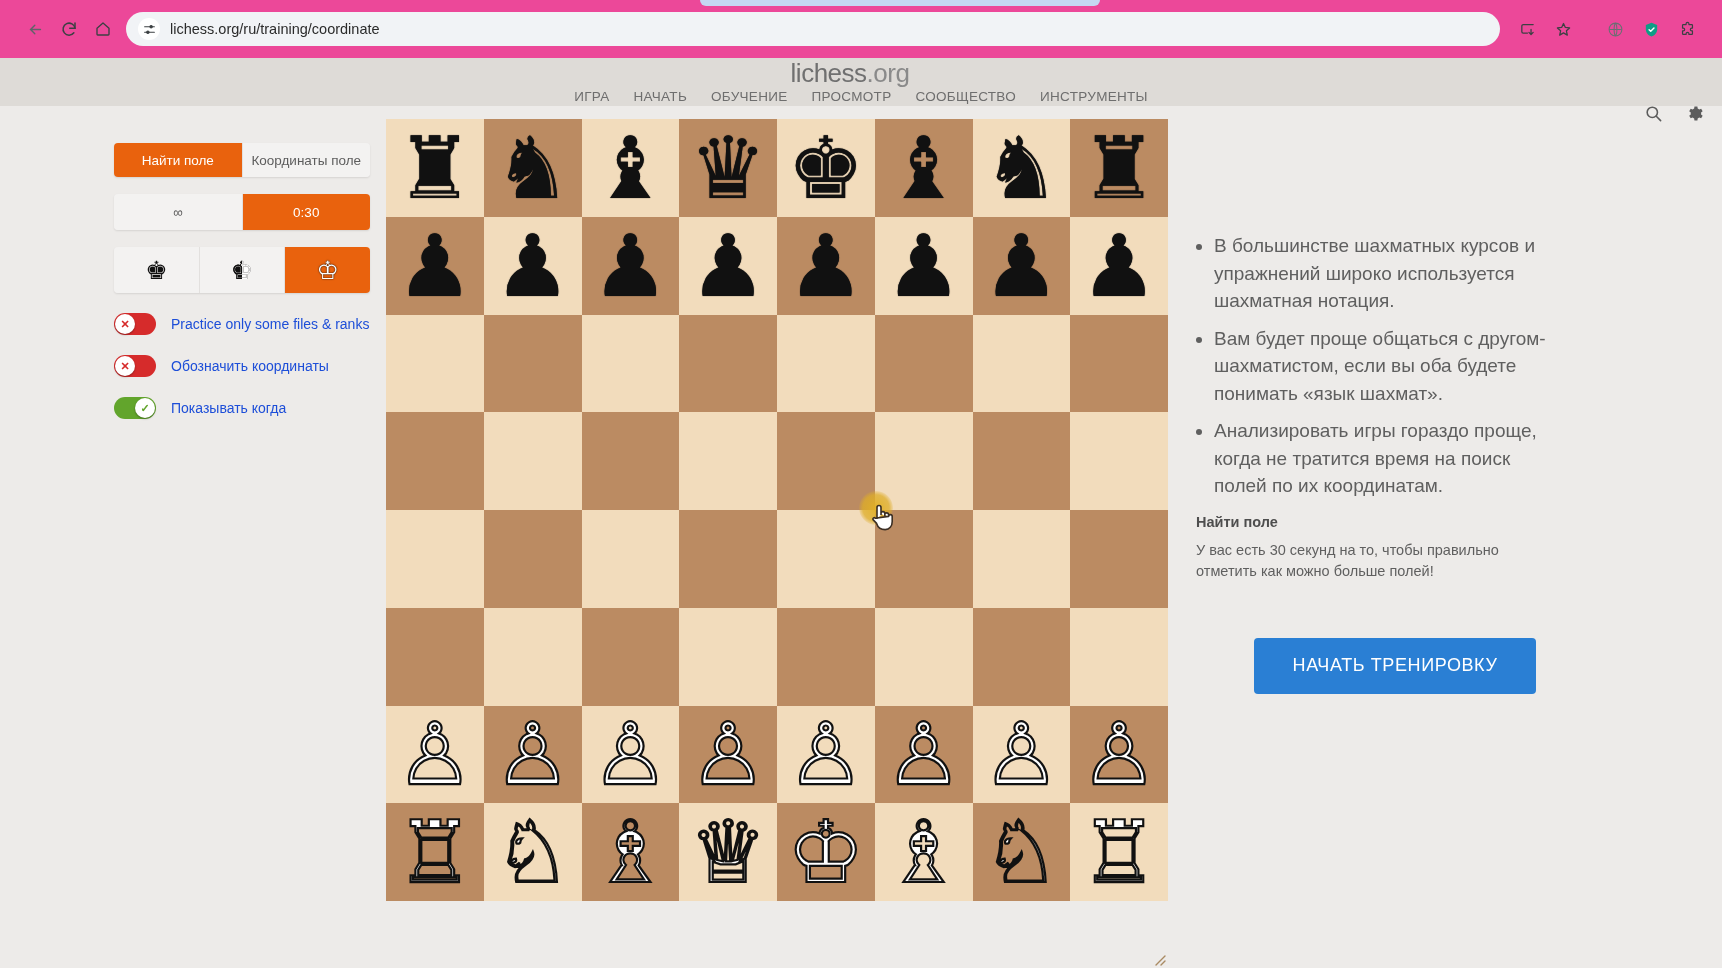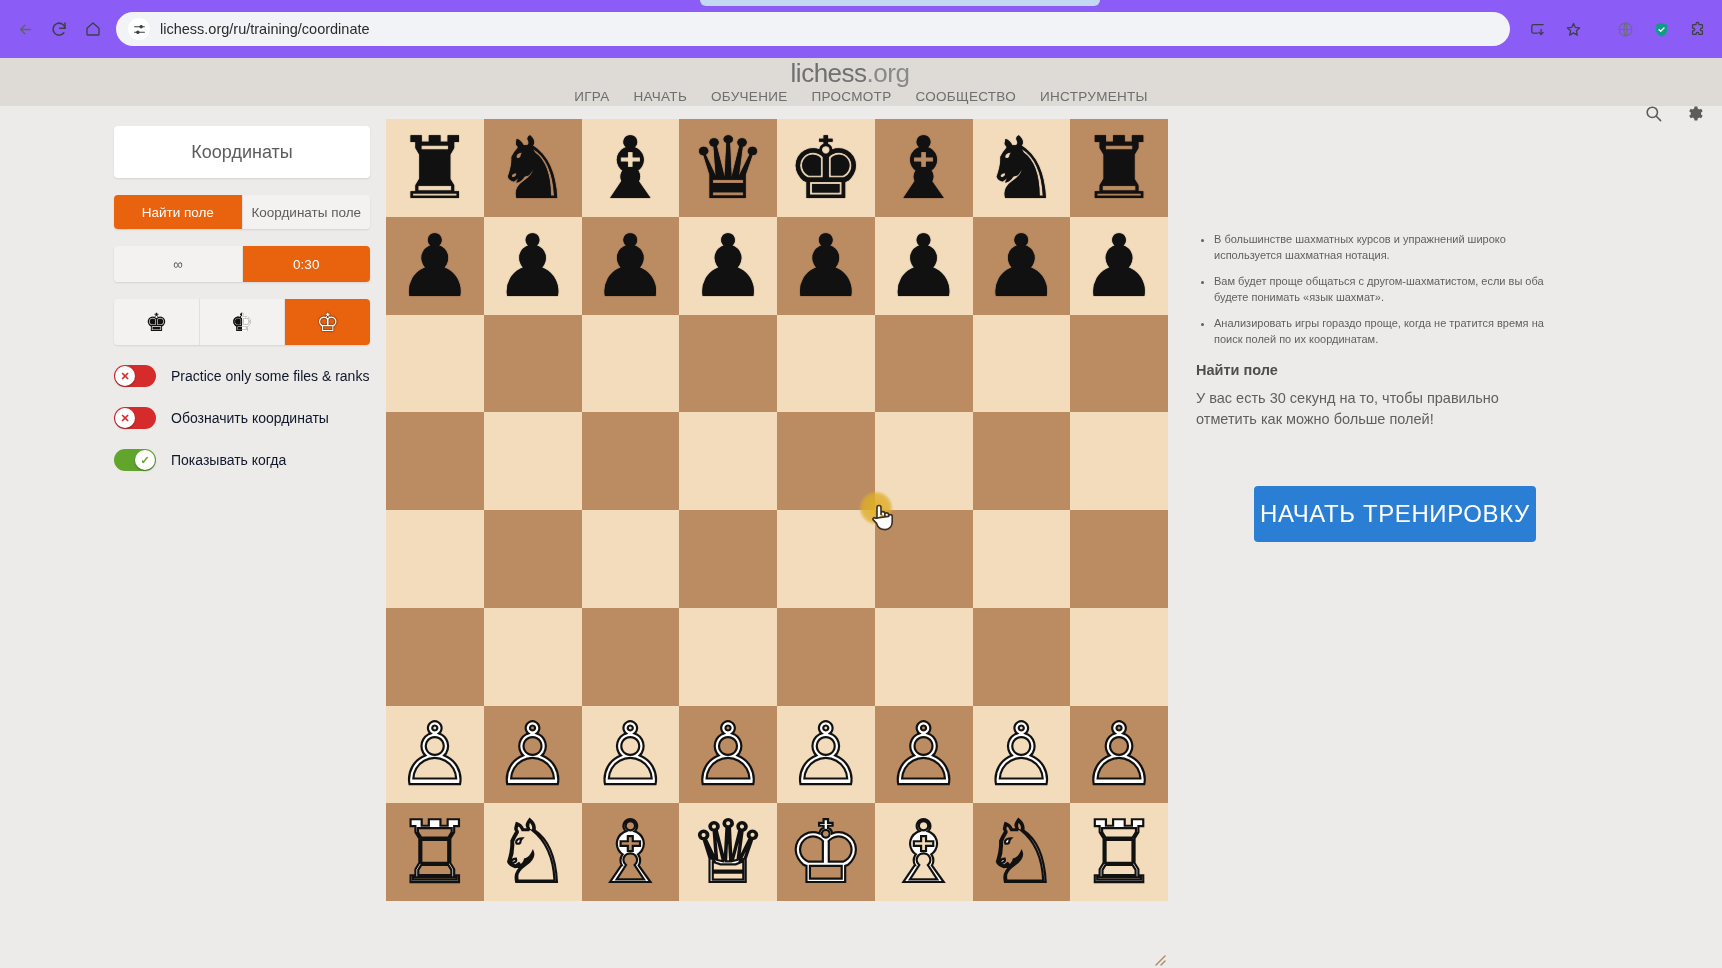--- a/index.html
+++ b/index.html
@@ -6,24 +6,24 @@
   html, body {
     width: 1722px; height: 968px;
     font-family: "Liberation Sans", sans-serif;
     background: #edebe9;
     overflow: hidden;
   }
 
   
   #browser-chrome {
     height: 58px;
-    background: #8b5cf6;
+    background: #ec4899;
     display: flex;
     align-items: center;
-    padding: 0 8px;
+    padding: 0 18px;
     position: relative;
   }
   #tab-strip-stub {
     position: absolute; top: 0; left: 700px;
     width: 400px; height: 6px;
     background: #c5d8f2; border-radius: 0 0 6px 6px;
   }
   .chrome-btn {
     width: 34px; height: 34px;
     display: flex; align-items: center; justify-content: center;
@@ -164,21 +164,21 @@
     position: absolute; top: 1px;
     width: 20px; height: 20px;
     border-radius: 50%;
     background: #fff;
     display: flex; align-items: center; justify-content: center;
     font-size: 11px; font-weight: bold;
     box-shadow: 0 1px 2px rgba(0,0,0,.35);
   }
   .toggle.off .knob { left: 1px; color: #d62b2b; }
   .toggle.on  .knob { right: 1px; color: #62a52c; }
-  .toggle-label { font-size: 14px; color: #0f172a; }
+  .toggle-label { font-size: 14px; color: #1d4ed8; }
 
   
   #board-wrap {
     position: relative;
     width: 782px;
     flex: none;
     margin-left: 16px;
     padding-top: 1px;
   }
   #chessboard {
@@ -228,21 +228,21 @@
     max-width: 420px;
   }
   #info-intro {
     font-size: 14.5px;
     line-height: 1.45;
     color: #5f5f5f;
   }
   #info-list {
     margin: 16px 0 0 0;
     padding-left: 18px;
-    font-size: 11px;
+    font-size: 19px;
     line-height: 1.45;
     color: #5f5f5f;
   }
   #info-list li { margin-bottom: 10px; }
   #info-subtitle {
     margin-top: 14px;
     font-size: 14.5px;
     font-weight: bold;
     color: #4e4e4e;
   }
@@ -254,21 +254,21 @@
   }
   #start-button {
     margin-top: 56px;
     margin-left: 58px;
     width: 282px;
     height: 56px;
     background: #2a7fd4;
     color: #fff;
     border: none;
     border-radius: 4px;
-    font-size: 24px;
+    font-size: 18px;
     font-family: "Liberation Sans", sans-serif;
     letter-spacing: 0.6px;
     cursor: pointer;
   }
 </style>
 </head>
 <body>
 
 <div id="browser-chrome">
   <div id="tab-strip-stub"></div>
@@ -358,21 +358,20 @@
           <path d="M12 8.2A3.8 3.8 0 1012 15.8 3.8 3.8 0 0012 8.2zm0 6.1a2.3 2.3 0 110-4.6 2.3 2.3 0 010 4.6z"></path>
           <path d="M20.3 13.2c.05-.4.08-.8.08-1.2s-.03-.8-.08-1.2l2-1.5-1.9-3.3-2.4 1a7.7 7.7 0 00-2-1.2l-.3-2.5h-3.8l-.3 2.5c-.73.3-1.4.7-2 1.2l-2.4-1-1.9 3.3 2 1.5c-.05.4-.08.8-.08 1.2s.03.8.08 1.2l-2 1.5 1.9 3.3 2.4-1c.6.5 1.27.9 2 1.2l.3 2.5h3.8l.3-2.5c.73-.3 1.4-.7 2-1.2l2.4 1 1.9-3.3z"></path>
         </svg>
     </span>
   </div>
 </div>
 
 <div id="page">
 
   <div id="config-panel">
-    <div id="coord-title">Координаты</div>
 
     <div class="seg-group">
       <div class="seg active">Найти поле</div>
       <div class="seg">Координаты поле</div>
     </div>
 
     <div class="seg-group wide">
       <div class="seg">∞</div>
       <div class="seg active">0:30</div>
     </div>

